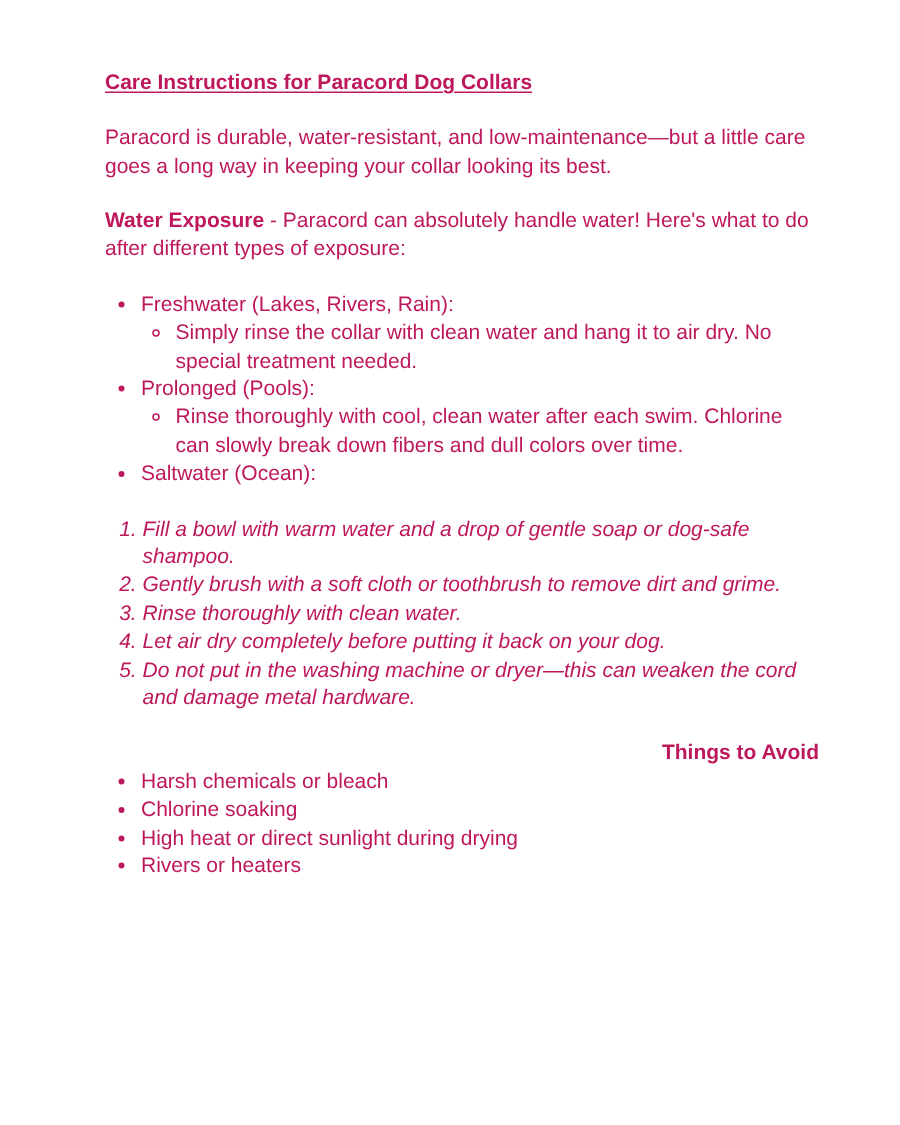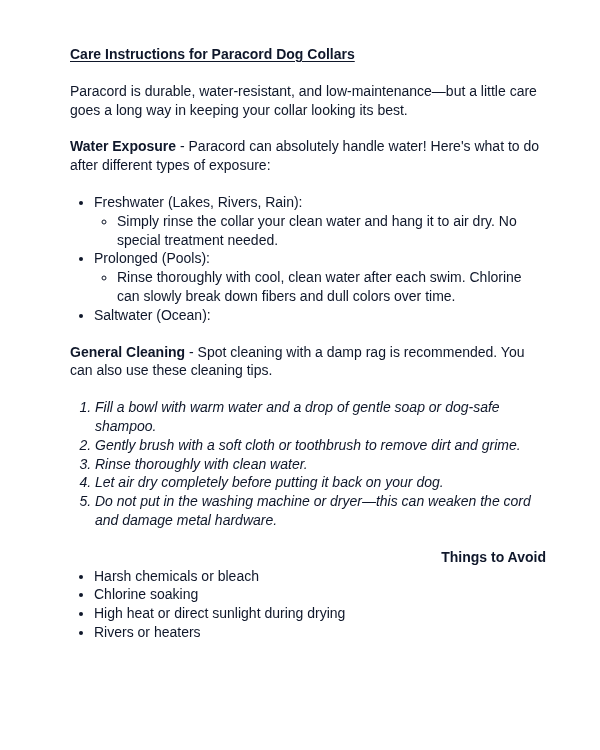--- a/index.html
+++ b/index.html
@@ -5,21 +5,21 @@
   html, body { margin: 0; padding: 0; background: #ffffff; }
   .page {
     width: 600px;
     height: 750px;
     background: #ffffff;
     box-sizing: border-box;
     padding: 45px 54px 0 70px;
     font-family: "Liberation Sans", sans-serif;
     font-size: 14px;
     line-height: 18.8px;
-    color: #0f172a;
+    color: #be185d;
     overflow: hidden;
   }
   .doc-title {
     font-size: 14px;
     font-weight: bold;
     text-decoration: underline;
     text-underline-offset: 2px;
     margin: 0 0 18px 0;
   }
   .block { margin: 0 0 18px 0; }
@@ -59,35 +59,34 @@
   <h1 class="doc-title">Care Instructions for Paracord Dog Collars</h1>
 
   <p class="block">Paracord is durable, water-resistant, and low-maintenance—but a little care goes a long way in keeping your collar looking its best.</p>
 
   <p class="block"><strong>Water Exposure</strong><span> - Paracord can absolutely handle water! Here's what to do after different types of exposure:</span></p>
 
   <ul class="l1">
     <li>
       <span>Freshwater (Lakes, Rivers, Rain):</span>
       <ul class="l2">
-        <li>Simply rinse the collar your clean water and hang it to air dry. No special treatment needed.</li>
+        <li>Simply rinse the collar with clean water and hang it to air dry. No special treatment needed.</li>
       </ul>
     </li>
     <li>
       <span>Prolonged (Pools):</span>
       <ul class="l2">
         <li>Rinse thoroughly with cool, clean water after each swim. Chlorine can slowly break down fibers and dull colors over time.</li>
       </ul>
     </li>
     <li>
       <span>Saltwater (Ocean):</span>
     </li>
   </ul>
 
-  <p class="block"><strong>General Cleaning</strong><span> - Spot cleaning with a damp rag is recommended. You can also use these cleaning tips.</span></p>
 
   <ol class="steps">
     <li>Fill a bowl with warm water and a drop of gentle soap or dog-safe shampoo.</li>
     <li>Gently brush with a soft cloth or toothbrush to remove dirt and grime.</li>
     <li>Rinse thoroughly with clean water.</li>
     <li>Let air dry completely before putting it back on your dog.</li>
     <li>Do not put in the washing machine or dryer—this can weaken the cord and damage metal hardware.</li>
   </ol>
 
   <p class="avoid-head">Things to Avoid</p>

